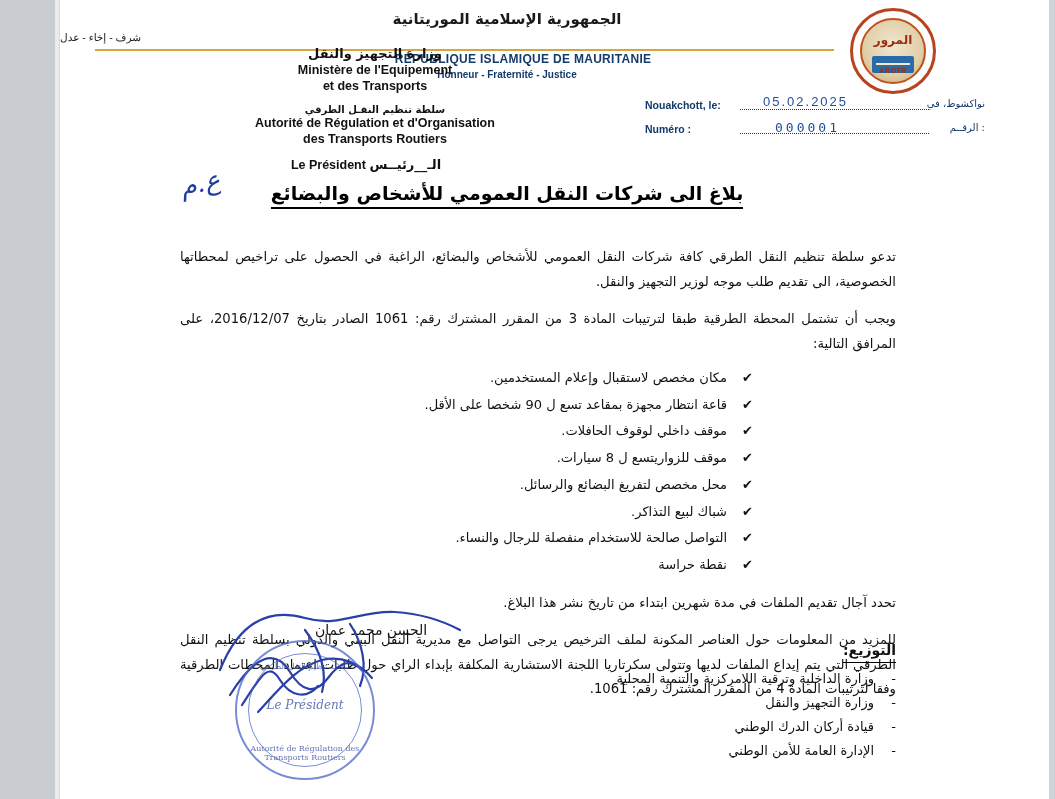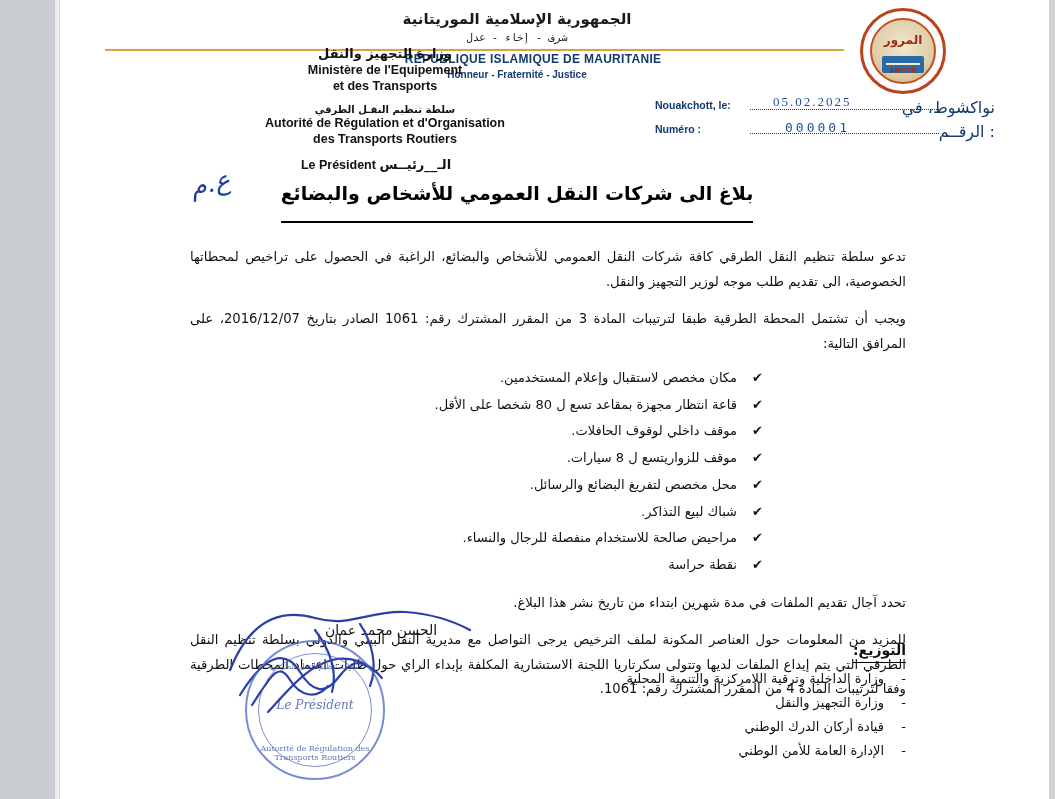--- a/index.html
+++ b/index.html
@@ -36,21 +36,21 @@
   }
   .gutter-right {
     position: absolute;
     right: 0; top: 0;
     width: 6px; height: 799px;
     background: #cfd2d6;
   }
 
   .content {
     position: absolute;
-    left: 70px; top: 0;
+    left: 60px; top: 0;
     width: 894px;
     height: 799px;
   }
 
   
   .hdr {
     position: relative;
     height: 175px;
   }
   .hdr-ar-top {
@@ -59,22 +59,22 @@
     text-align: center;
     font-family: "DejaVu Sans", sans-serif;
     font-size: 15px;
     font-weight: bold;
     color: #1a1a1a;
     letter-spacing: 0px;
   }
   .hdr-ar-sub {
     position: absolute;
     left: 0; right: 0; top: 31px;
-    text-align: center;
-    font-family: Liberation Mono, monospace;
+    text-align: left;
+    font-family: Liberation Sans, sans-serif;
     font-size: 10.5px;
     color: #1a1a1a;
   }
   .hdr-rule {
     position: absolute;
     left: 35px; right: 120px; top: 49px;
     height: 2px;
     background: #d8a43c;
   }
   .hdr-fr-top {
@@ -222,33 +222,33 @@
     left: 0; top: 3px;
     font-weight: bold;
     font-size: 10.5px;
     color: #123a6b;
     white-space: nowrap;
   }
   .datebox .lbl-ar {
     position: absolute;
     right: 0; top: 2px;
     font-family: "DejaVu Sans", sans-serif;
-    font-size: 16px;
+    font-size: 10px;
     color: #123a6b;
     white-space: nowrap;
   }
   .datebox .dots {
     position: absolute;
     left: 95px; right: 56px; top: 13px;
     border-top: 1px dotted #123a6b;
   }
   .datebox .val {
     position: absolute;
     left: 118px; top: -2px;
-    font-family: Liberation Serif, serif;
+    font-family: Liberation Sans, sans-serif;
     font-size: 13px;
     letter-spacing: 2px;
     color: #1b4f9c;
   }
   .datebox .val2 {
     position: absolute;
     left: 130px; top: 0px;
     font-family: "DejaVu Sans Mono", monospace;
     font-size: 13px;
     letter-spacing: 3px;
@@ -273,21 +273,21 @@
     left: 0; right: 0;
     top: 182px;
     text-align: center;
     font-family: "DejaVu Sans", sans-serif;
     font-size: 19px;
     font-weight: bold;
     color: #000;
   }
   .title span {
     border-bottom: 2px solid #000;
-    padding-bottom: 17px;
+    padding-bottom: 3px;
   }
 
   .body {
     position: absolute;
     left: 120px;
     right: 58px;
     top: 232px;
     font-family: "DejaVu Sans", sans-serif;
     font-size: 13.2px;
     color: #111;
@@ -471,26 +471,26 @@
       <span>بلاغ الى شركات النقل العمومي للأشخاص والبضائع</span>
     </div>
 
     <div class="body">
       <p class="para">تدعو سلطة تنظيم النقل الطرقي كافة شركات النقل العمومي للأشخاص والبضائع، الراغبة في الحصول على تراخيص لمحطاتها الخصوصية، الى تقديم طلب موجه لوزير التجهيز والنقل.</p>
       <p class="para">ويجب أن تشتمل المحطة الطرقية طبقا لترتيبات المادة 3 من المقرر المشترك رقم: 1061 الصادر بتاريخ 2016/12/07، على المرافق التالية:</p>
 
       <div class="clwrap">
         <ul class="checklist">
           <li><span class="tick">✔</span><span>مكان مخصص لاستقبال وإعلام المستخدمين.</span></li>
-          <li><span class="tick">✔</span><span>قاعة انتظار مجهزة بمقاعد تسع ل 80 شخصا على الأقل.</span></li>
+          <li><span class="tick">✔</span><span>قاعة انتظار مجهزة بمقاعد تسع ل 90 شخصا على الأقل.</span></li>
           <li><span class="tick">✔</span><span>موقف داخلي لوقوف الحافلات.</span></li>
           <li><span class="tick">✔</span><span>موقف للزواريتسع ل 8 سيارات.</span></li>
           <li><span class="tick">✔</span><span>محل مخصص لتفريغ البضائع والرسائل.</span></li>
           <li><span class="tick">✔</span><span>شباك لبيع التذاكر.</span></li>
-          <li><span class="tick">✔</span><span>مراحيض صالحة للاستخدام منفصلة للرجال والنساء.</span></li>
+          <li><span class="tick">✔</span><span>التواصل صالحة للاستخدام منفصلة للرجال والنساء.</span></li>
           <li><span class="tick">✔</span><span>نقطة حراسة</span></li>
         </ul>
       </div>
 
       <p class="para">تحدد آجال تقديم الملفات في مدة شهرين ابتداء من تاريخ نشر هذا البلاغ.</p>
       <p class="para">للمزيد من المعلومات حول العناصر المكونة لملف الترخيص يرجى التواصل مع مديرية النقل البيني والدولي بسلطة تنظيم النقل الطرقي التي يتم إيداع الملفات لديها وتتولى سكرتاريا اللجنة الاستشارية المكلفة بإبداء الراي حول طلبات اعتماد المحطات الطرقية وفقا لترتيبات المادة 4 من المقرر المشترك رقم: 1061.</p>
     </div>
 
     <div class="sig-name">الحسن محمد عمان</div>
 

